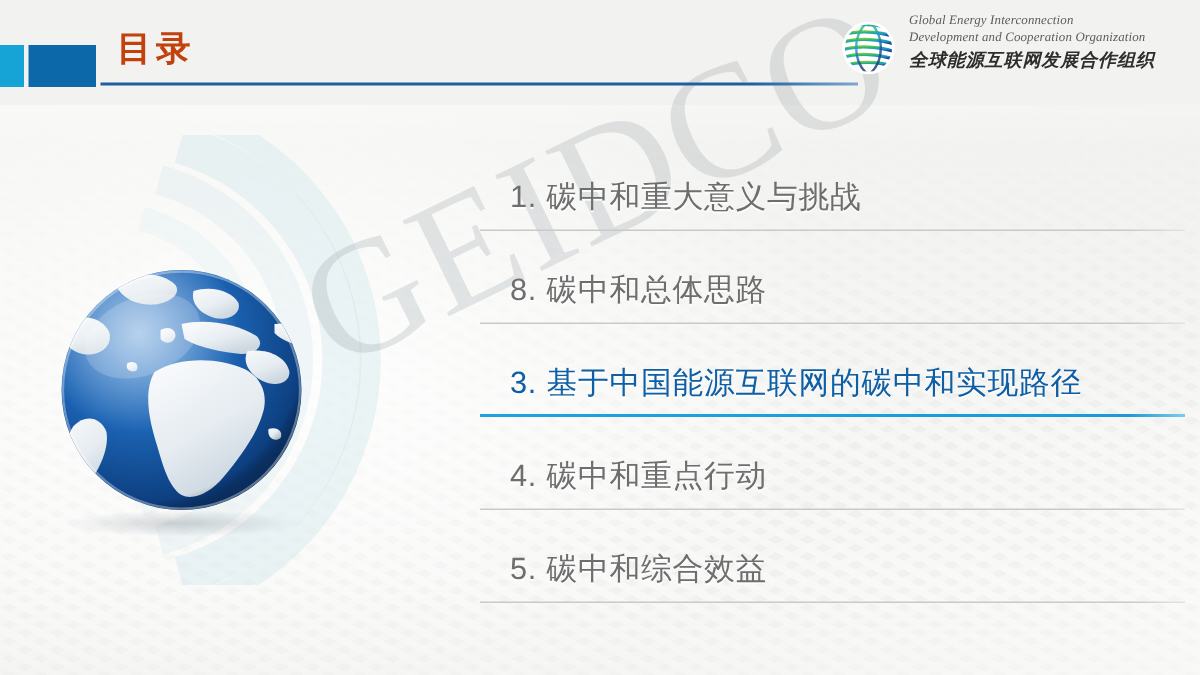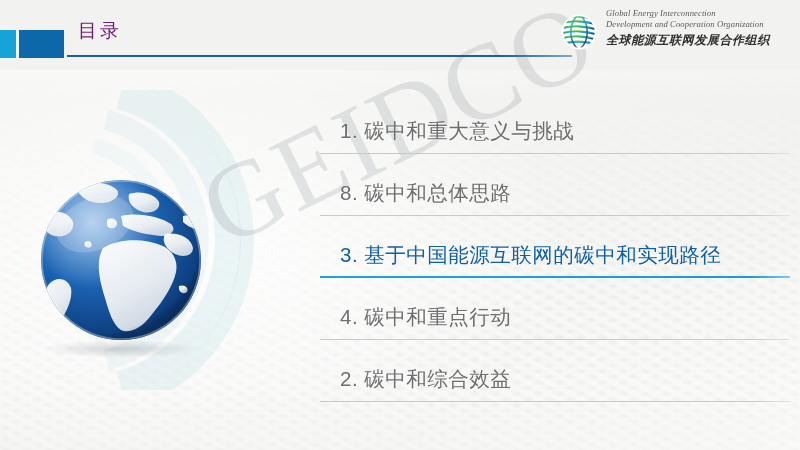--- a/index.html
+++ b/index.html
@@ -90,23 +90,23 @@
   }
   .hdr-sq-right {
     position: absolute;
     left: 19px; top: 30px;
     width: 45px; height: 28px;
     background: #0C68A8;
   }
   .hdr-title {
     position: absolute;
     left: 78px; top: 21px;
-    font-size: 19px;
-    font-weight: normal;
-    color: #701a75;
+    font-size: 23px;
+    font-weight: bold;
+    color: #c2410c;
     letter-spacing: 3px;
     line-height: 1;
   }
   .hdr-rule {
     position: absolute;
     left: 67px; top: 55px;
     width: 505px; height: 2px;
     background: linear-gradient(to right, #1F5FA0 0%, #1F5FA0 86%, #7FA8CC 100%);
   }
 
@@ -340,19 +340,19 @@
       <div class="toc-label">3. 基于中国能源互联网的碳中和实现路径</div>
       <div class="toc-rule"></div>
     </div>
 
     <div class="toc-item">
       <div class="toc-label">4. 碳中和重点行动</div>
       <div class="toc-rule"></div>
     </div>
 
     <div class="toc-item">
-      <div class="toc-label">2. 碳中和综合效益</div>
+      <div class="toc-label">5. 碳中和综合效益</div>
       <div class="toc-rule"></div>
     </div>
 
   </div>
 
 </div>
 
 </body></html>

